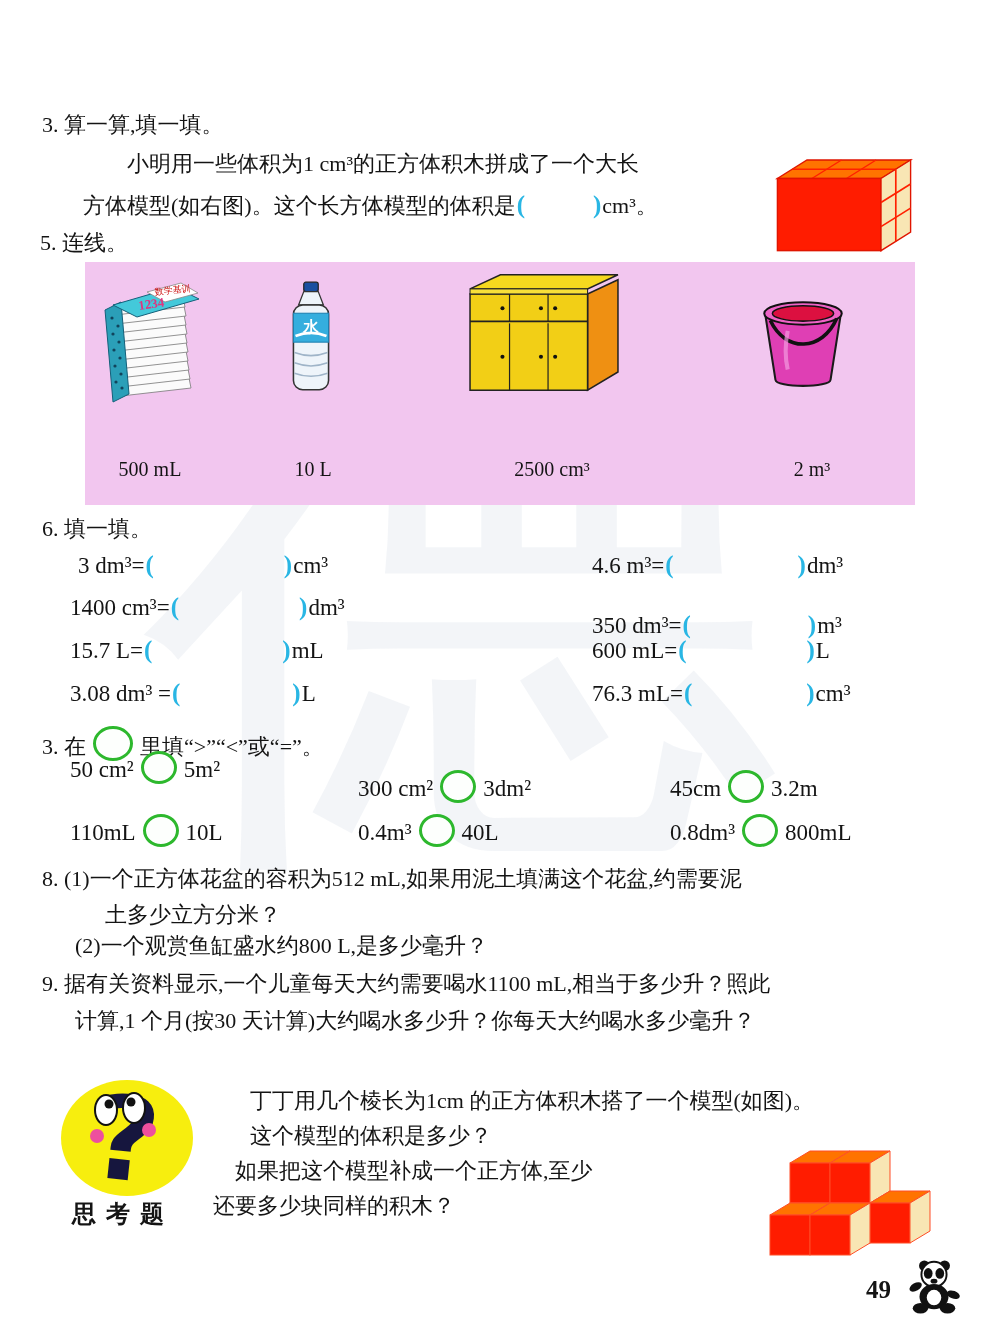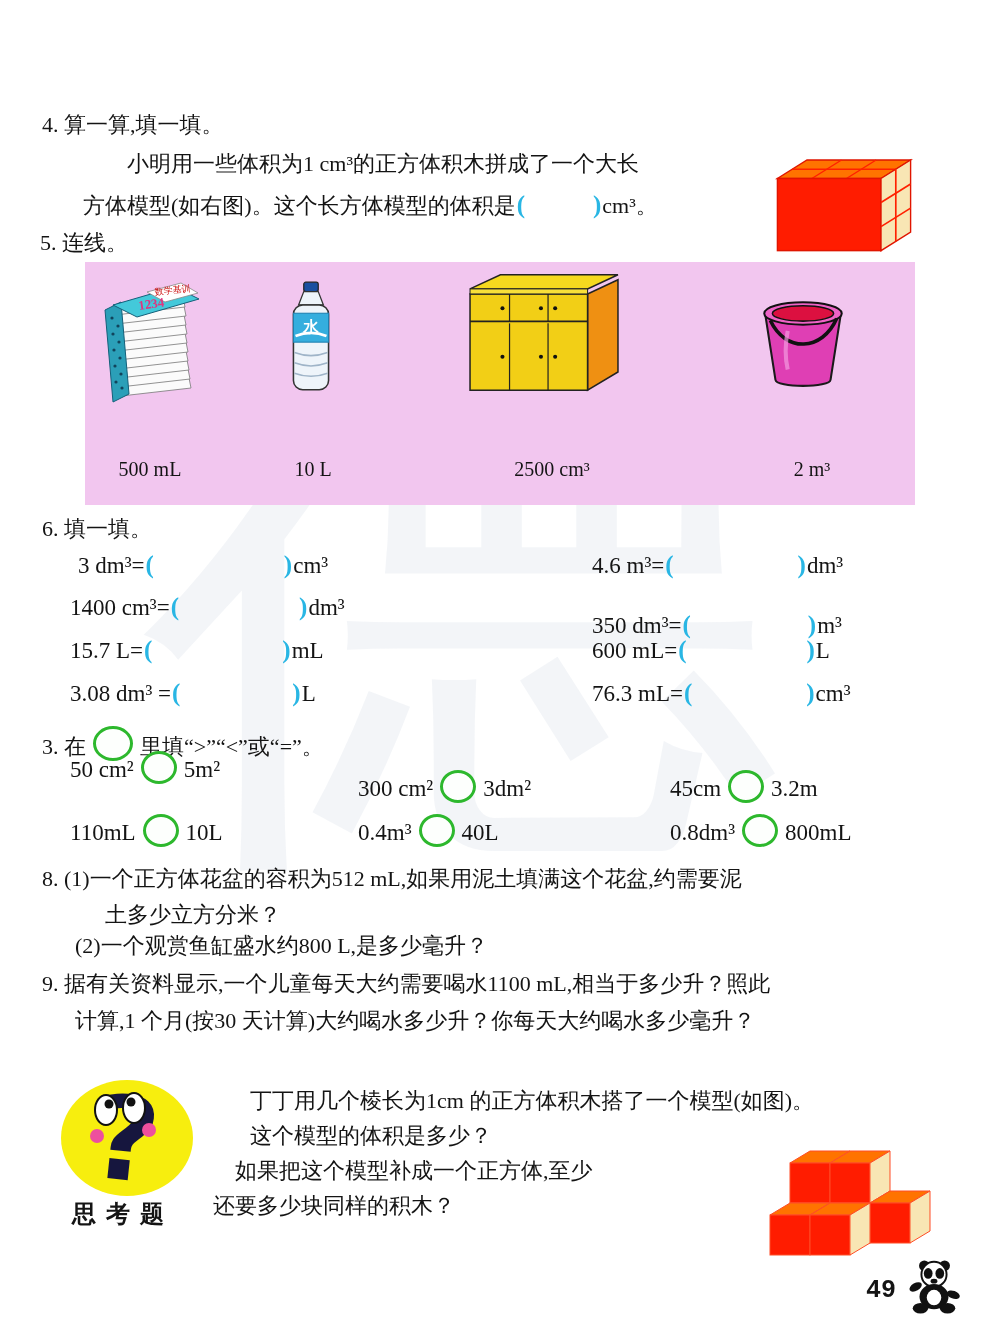--- a/index.html
+++ b/index.html
@@ -14,29 +14,29 @@
   .blk{display:inline-block;height:1px;}
   .cir{display:inline-block;width:30px;height:27px;border:3px solid #2db82d;border-radius:50%;
        vertical-align:-7px;margin:0 7px;background:#fdfffd;}
   .cir.big{width:34px;height:29px;}
   .panel{position:absolute;left:85px;top:262px;width:830px;height:243px;background:#f2c6ef;z-index:1;}
   .panel .lbl{position:absolute;top:196px;transform:translateX(-50%);font-size:20px;white-space:nowrap;}
   .wm{position:absolute;left:140px;top:250px;font-size:640px;line-height:1;z-index:0;
       color:rgba(140,155,185,0.10);font-family:"Liberation Serif",serif;user-select:none;}
   .badge{position:absolute;left:72px;top:1198px;font-size:24px;font-weight:bold;letter-spacing:10px;z-index:2;}
   .pgnum{position:absolute;left:866px;top:1276px;font-size:25px;font-weight:bold;
-         font-family:Liberation Mono, monospace;z-index:2;}
+         font-family:Liberation Serif, serif;z-index:2;}
   svg{position:absolute;z-index:2;display:block;}
 </style>
 </head>
 <body>
 
 <div class="wm">德</div>
 
-<div class="t" style="left:42px;top:110px">4. 算一算,填一填。</div>
+<div class="t" style="left:42px;top:110px">3. 算一算,填一填。</div>
 <div class="t" style="left:127px;top:149px">小明用一些体积为1 cm³的正方体积木拼成了一个大长</div>
 <div class="t" style="left:83px;top:188px">
   <span>方体模型(如右图)。这个长方体模型的体积是</span><span class="pa">(</span><span class="blk" style="width:66px"></span><span class="pa">)</span><span>cm³。</span>
 </div>
 
 <svg style="left:770px;top:138px" width="148" height="118" viewBox="0 0 160 120">
   <polygon points="8,40 120,40 152,20 40,20" fill="#ff7300" stroke="#e01500" stroke-width="1.5"></polygon>
   <line x1="45.3" y1="40" x2="77.3" y2="20" stroke="#ff2000" stroke-width="1.5"></line>
   <line x1="82.7" y1="40" x2="114.7" y2="20" stroke="#ff2000" stroke-width="1.5"></line>
   <line x1="24" y1="30" x2="136" y2="30" stroke="#ff2000" stroke-width="1.5"></line>

